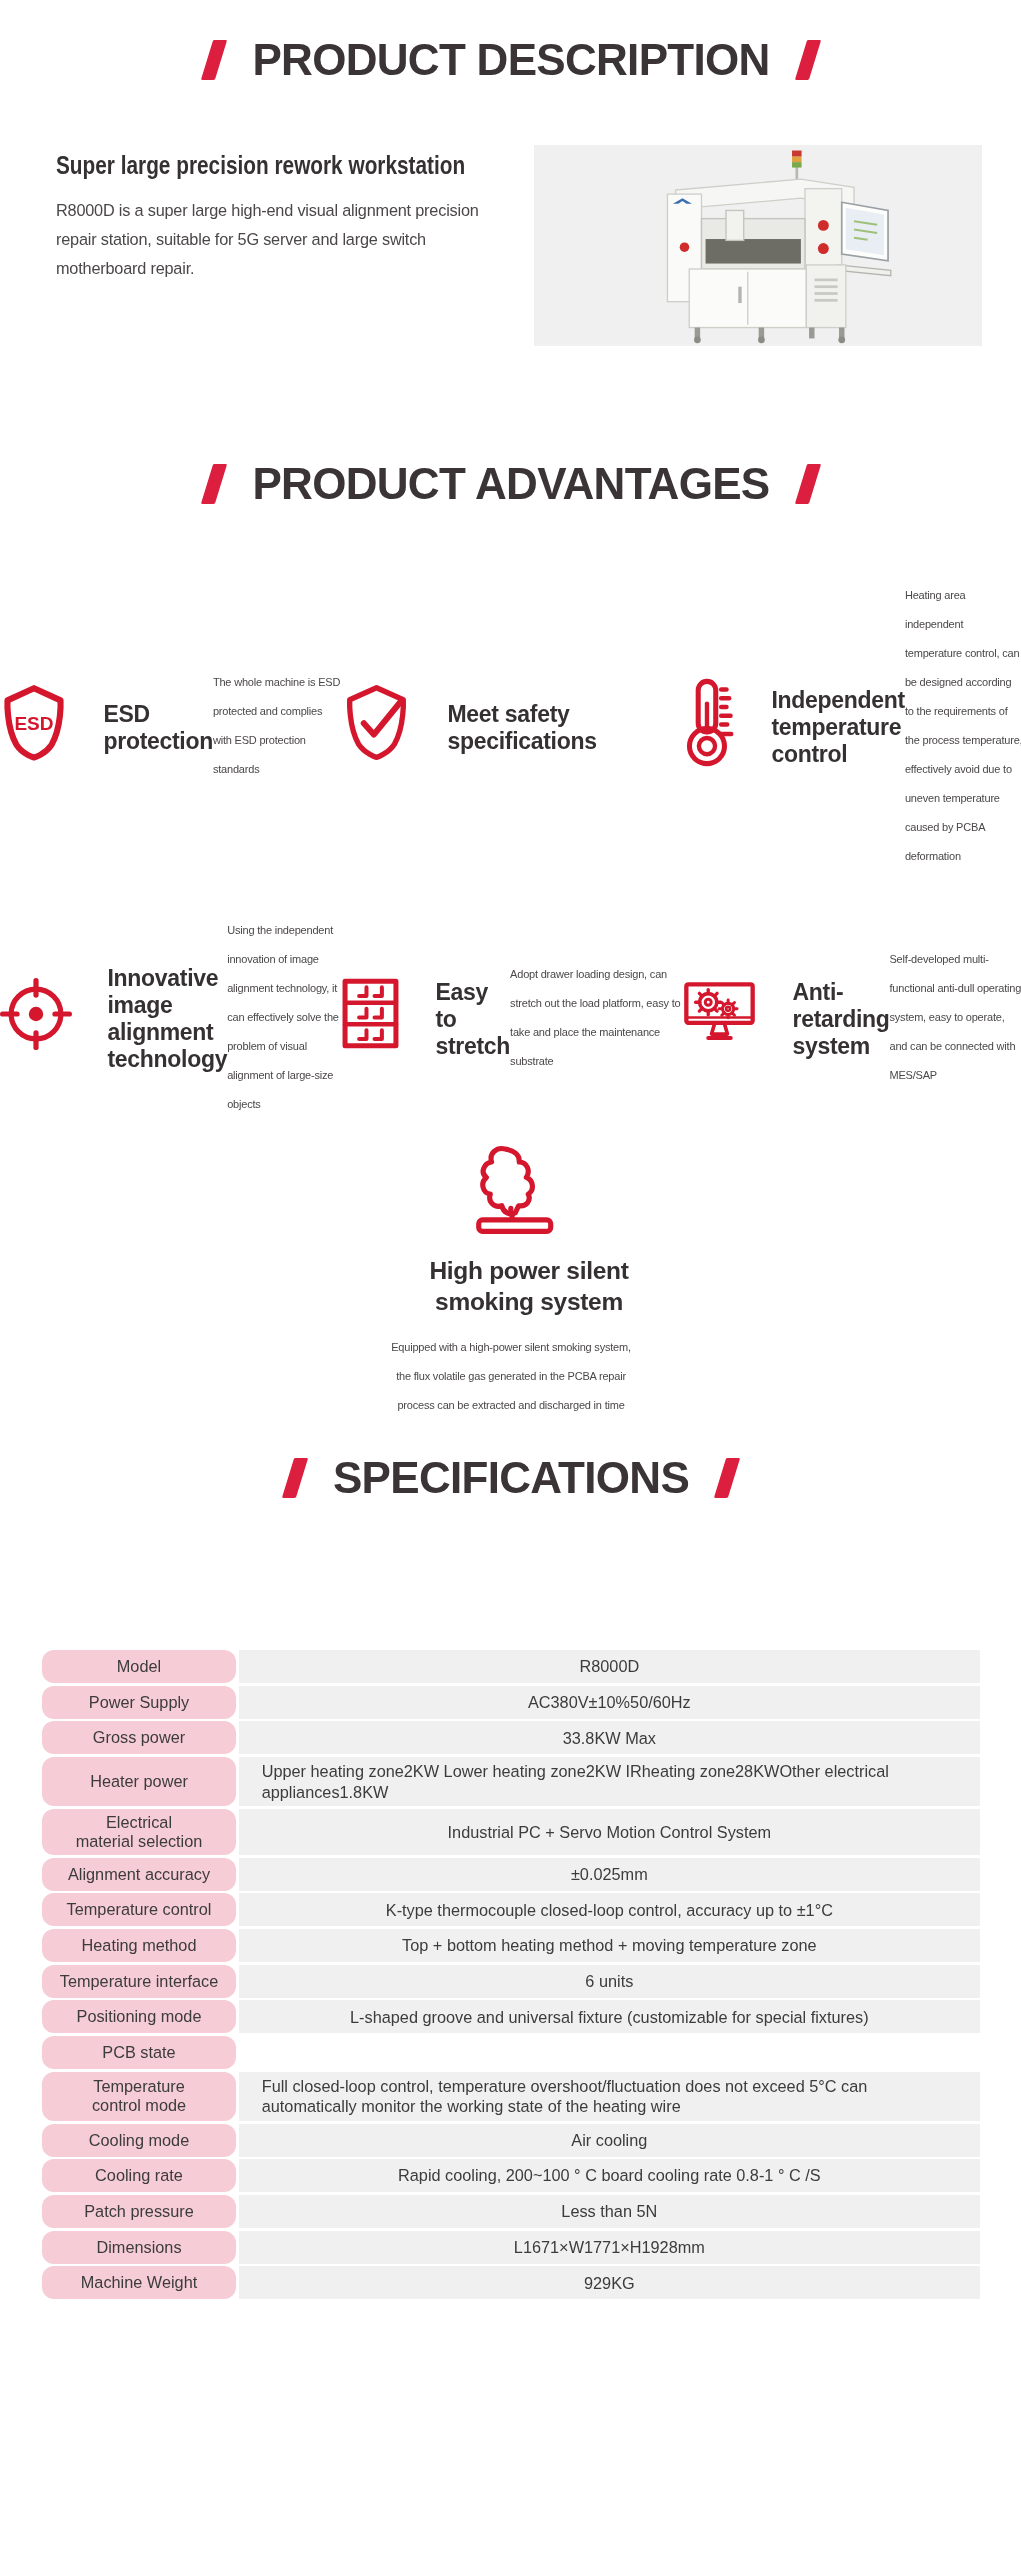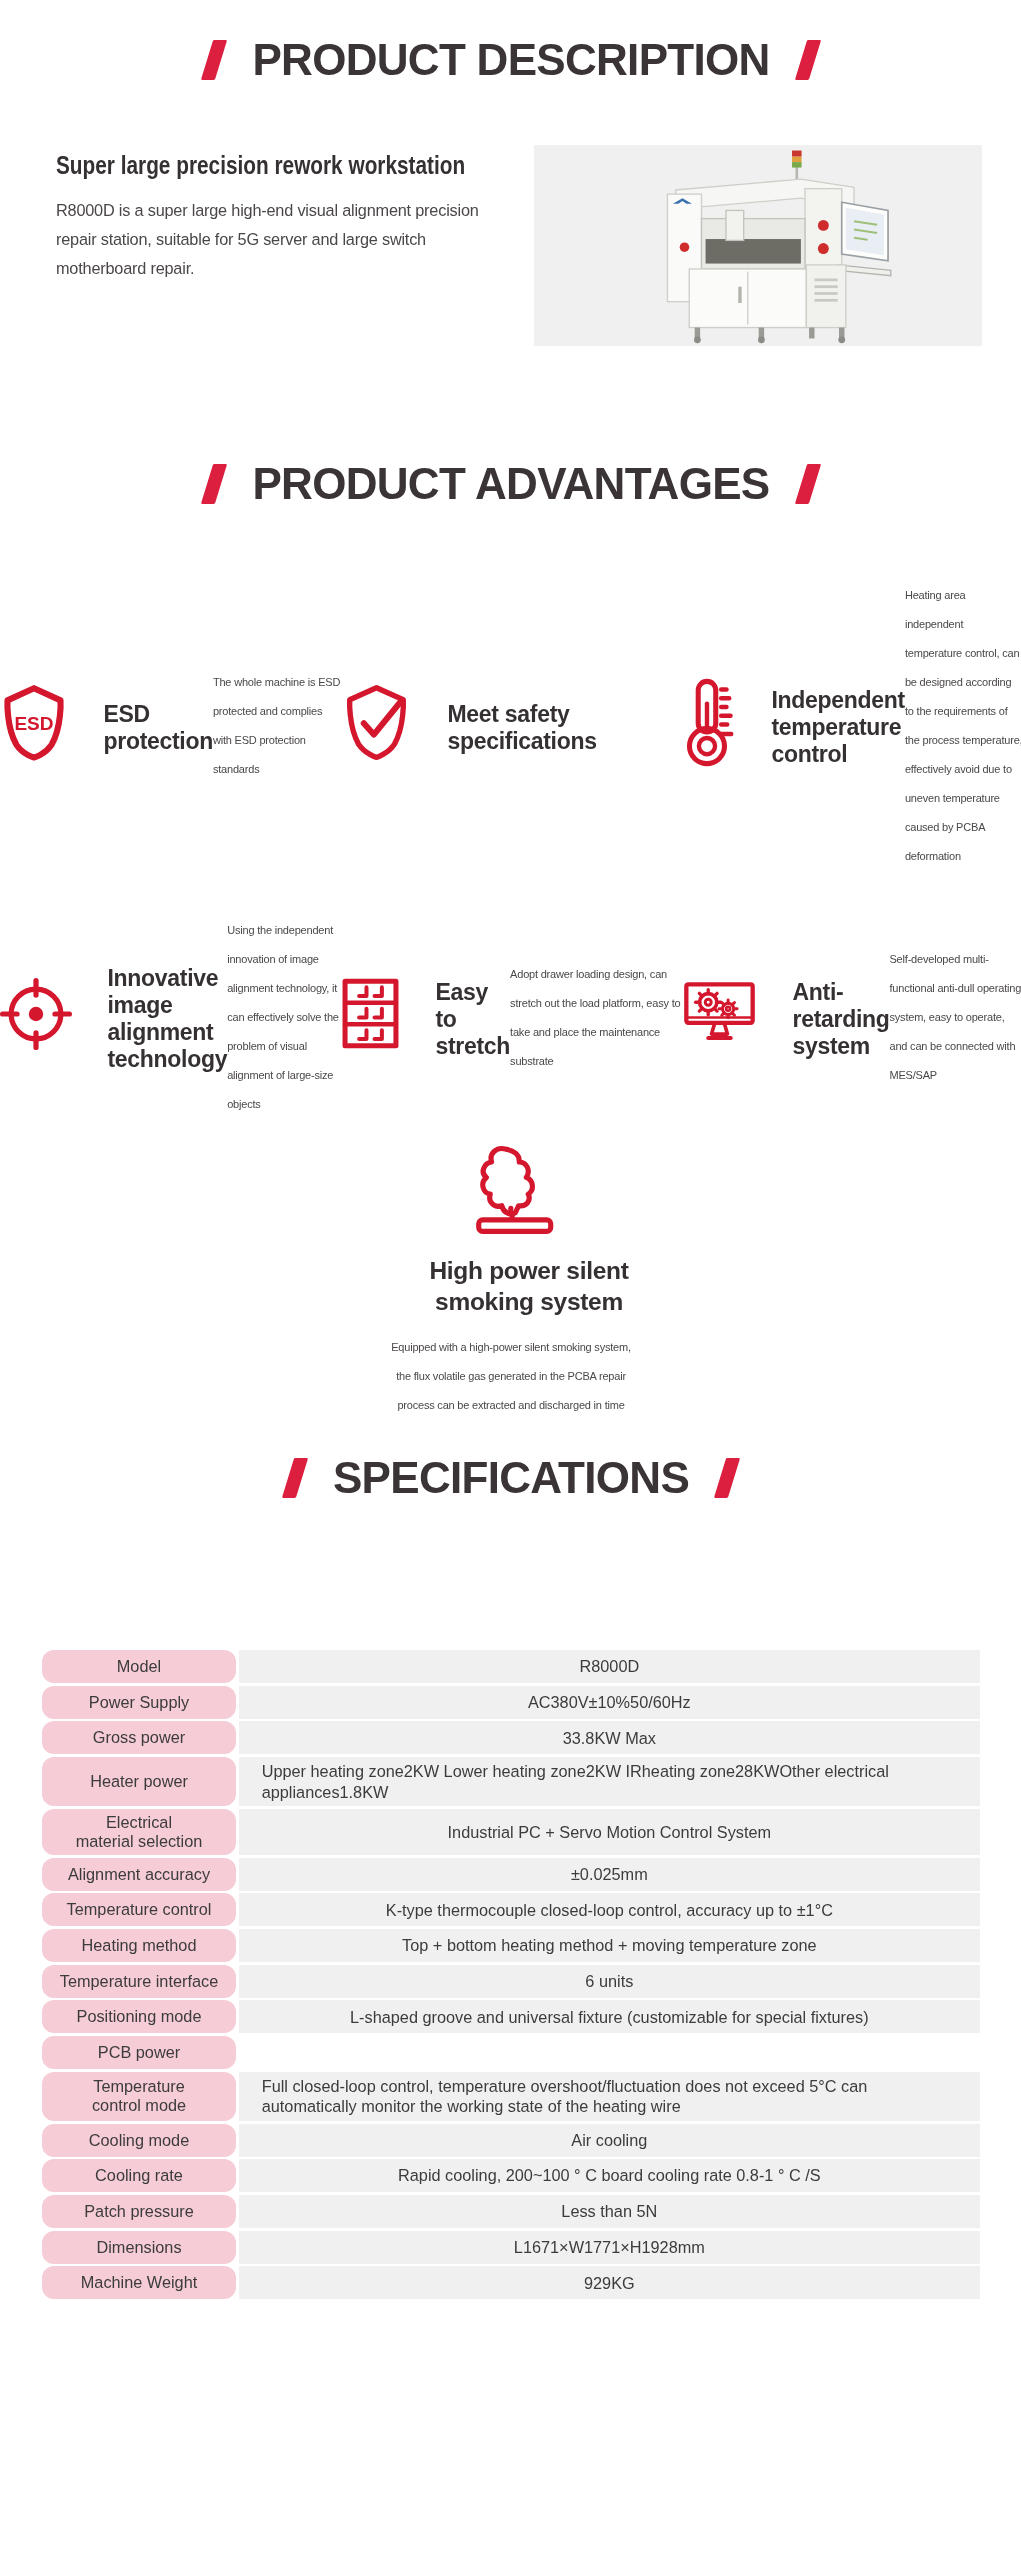--- a/index.html
+++ b/index.html
@@ -347,21 +347,21 @@
     <div class="spec-label">Temperature interface</div>
     <div class="spec-value">6 units</div>
   </div>
 
   <div class="spec-row">
     <div class="spec-label">Positioning mode</div>
     <div class="spec-value">L-shaped groove and universal fixture (customizable for special fixtures)</div>
   </div>
 
   <div class="spec-row">
-    <div class="spec-label">PCB power</div>
+    <div class="spec-label">PCB state</div>
   </div>
 
   <div class="spec-row">
     <div class="spec-label">Temperature
 control mode</div>
     <div class="spec-value">Full closed-loop control, temperature overshoot/fluctuation does not exceed 5°C can automatically monitor the working state of the heating wire</div>
   </div>
 
   <div class="spec-row">
     <div class="spec-label">Cooling mode</div>

